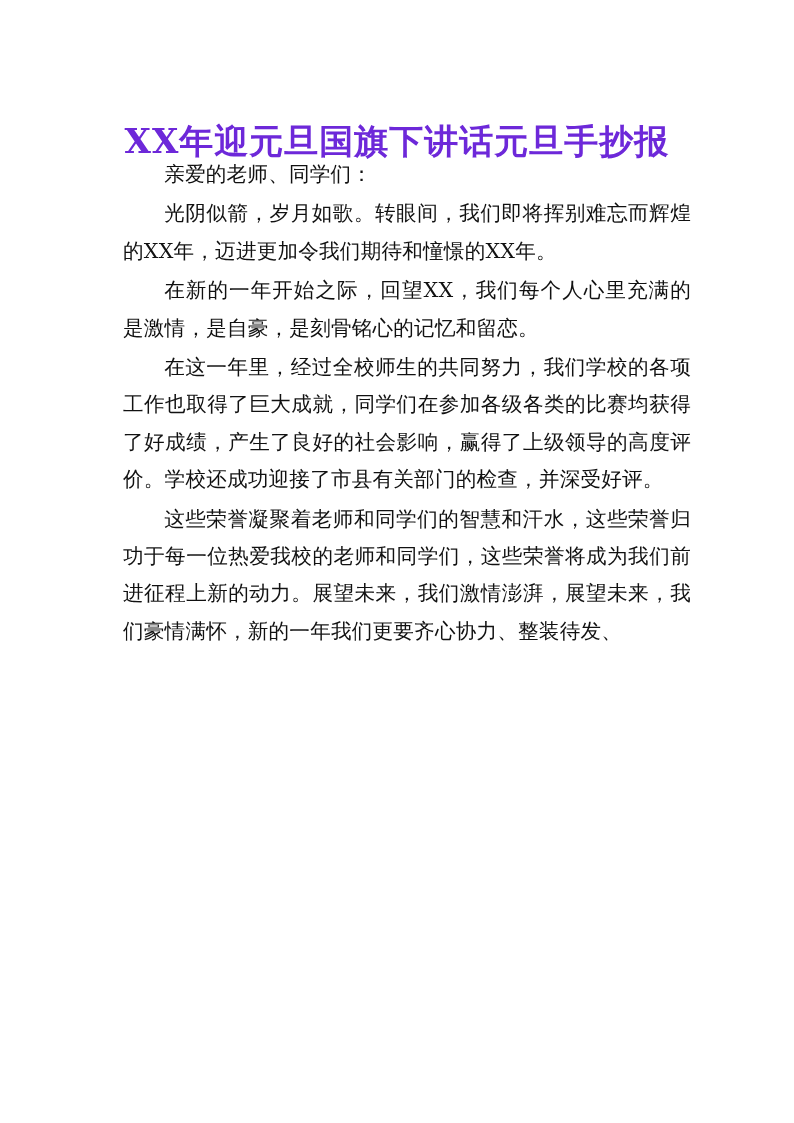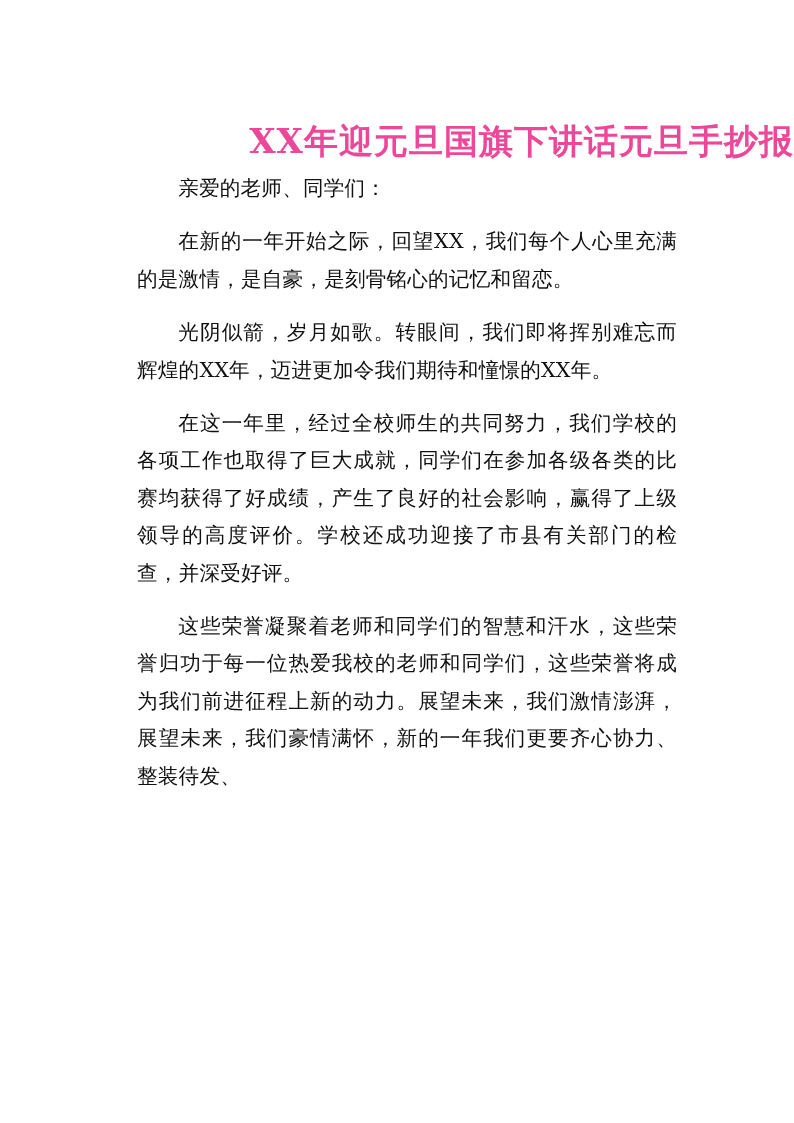--- a/index.html
+++ b/index.html
@@ -4,37 +4,37 @@
   <style>
     html, body { margin: 0; padding: 0; background: #ffffff; }
     body { width: 794px; height: 1123px; overflow: hidden; position: relative; }
     .page {
       position: absolute; left: 0; top: 0; width: 794px; height: 1123px;
       background: #ffffff; color: #111111;
       font-family: "DejaVu Serif", "Liberation Serif", serif;
     }
     .title {
       position: absolute; left: 0; top: 95px; width: 794px;
-      text-align: right; font-size: 34px; line-height: 46px;
-      letter-spacing: 1px; color: #ec4899;
+      text-align: center; font-size: 34px; line-height: 46px;
+      letter-spacing: 1px; color: #6d28d9;
     }
     .body {
       position: absolute; left: 121px; top: 154px; width: 572px;
     }
     .para {
-      margin: 16px; font-size: 20.6px; line-height: 37.4px;
+      margin: 2px; font-size: 20.6px; line-height: 37.4px;
       text-indent: 2em; text-align: justify; color: #111;
       letter-spacing: 0.2px;
     }
   </style>
 </head>
 <body>
 
 <div class="page">
   <h1 class="title">XX年迎元旦国旗下讲话元旦手抄报</h1>
   <div class="body">
     <p class="para">亲爱的老师、同学们：</p>
+    <p class="para">光阴似箭，岁月如歌。转眼间，我们即将挥别难忘而辉煌的XX年，迈进更加令我们期待和憧憬的XX年。</p>
     <p class="para">在新的一年开始之际，回望XX，我们每个人心里充满的是激情，是自豪，是刻骨铭心的记忆和留恋。</p>
-    <p class="para">光阴似箭，岁月如歌。转眼间，我们即将挥别难忘而辉煌的XX年，迈进更加令我们期待和憧憬的XX年。</p>
     <p class="para">在这一年里，经过全校师生的共同努力，我们学校的各项工作也取得了巨大成就，同学们在参加各级各类的比赛均获得了好成绩，产生了良好的社会影响，赢得了上级领导的高度评价。学校还成功迎接了市县有关部门的检查，并深受好评。</p>
     <p class="para">这些荣誉凝聚着老师和同学们的智慧和汗水，这些荣誉归功于每一位热爱我校的老师和同学们，这些荣誉将成为我们前进征程上新的动力。展望未来，我们激情澎湃，展望未来，我们豪情满怀，新的一年我们更要齐心协力、整装待发、</p>
   </div>
 </div>
 
 </body></html>

